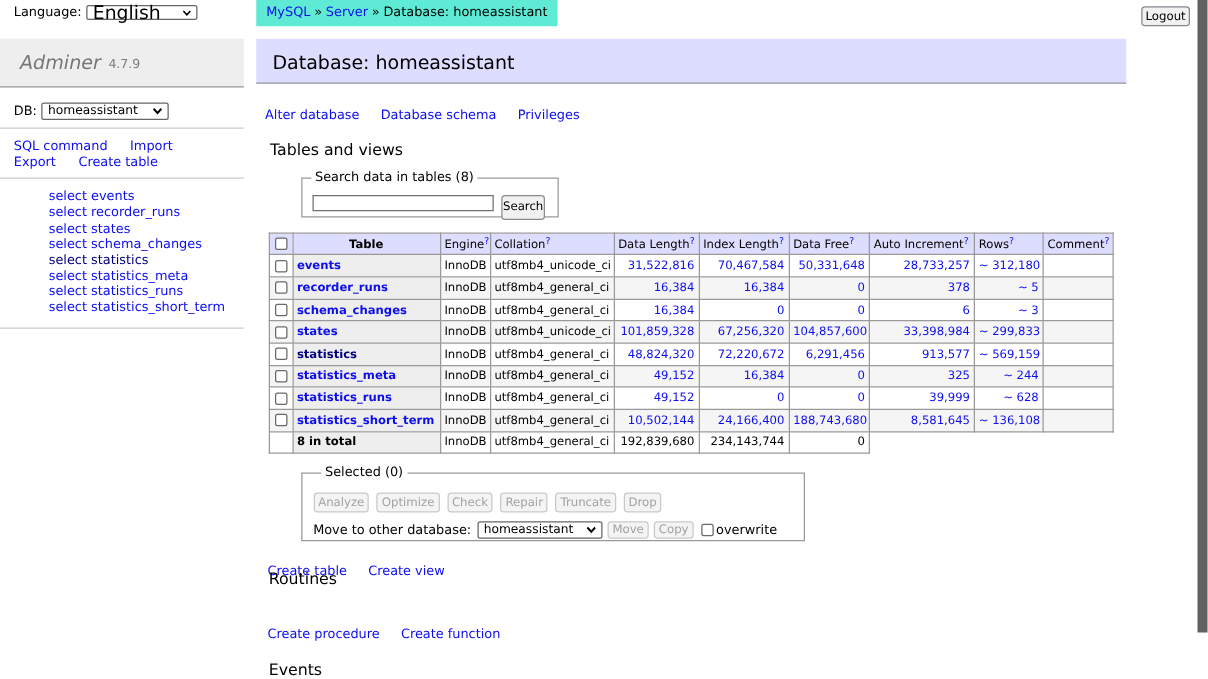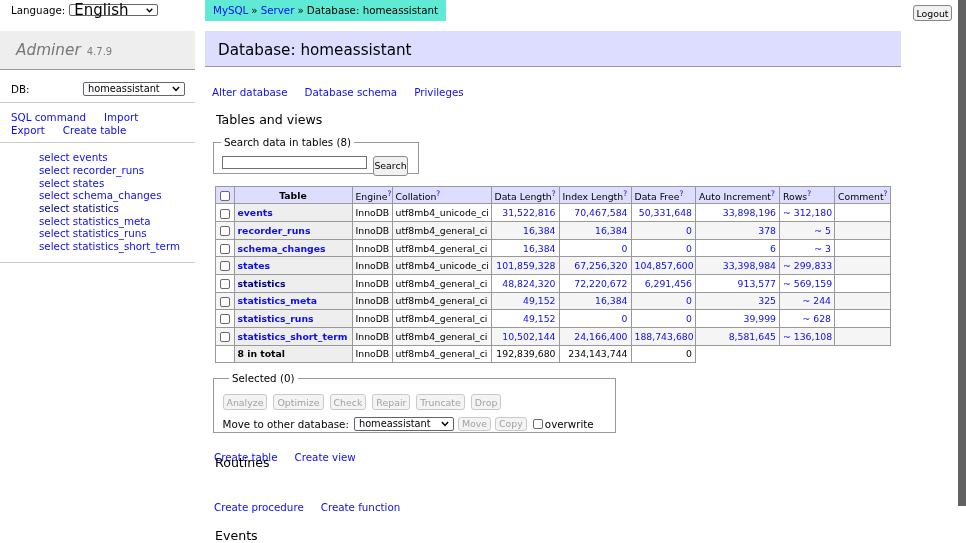--- a/index.html
+++ b/index.html
@@ -37,21 +37,21 @@
   
   #menu { position:absolute; left:0; top:0; width:195px; }
   #menu-h1 {
     margin-top:31px; height:39px; background:#eeeeee; border-bottom:1px solid #999;
     padding-left:16px; display:flex; align-items:center;
   }
   #menu-h1 a { font-style:italic; font-size:15.3px; color:#777; }
   #menu-h1 .version { font-size:10px; color:#7d7d7d; margin-left:6px; padding-top:2px; }
   #db-row {
     height:33px; border-bottom:1px solid #ccc; padding:5px 10px 0 11px;
-    display:flex; align-items:center;justify-content:space-between;
+    display:flex; align-items:center;
   }
   #db-row .lbl { margin-right:4px; }
   #db-select { width:102px; height:14px; font-size:9.8px; }
   #menu-actions { padding:8px 10px 6px 11px; border-bottom:1px solid #ccc; line-height:12.7px; }
   #menu-actions a { margin-right:18px; }
   #menu-actions a:last-child { margin-right:4px; }
   #menu-tables { padding:8px 10px 9px 11px; border-bottom:1px solid #ccc; line-height:12.65px; }
   #menu-tables a { display:block; white-space:nowrap;margin-left:28px; }
 
   
@@ -62,21 +62,21 @@
     font-size:15.2px; padding:10px 0 0 13px;
   }
   .linkrow { position:absolute; white-space:nowrap; }
   .linkrow a { margin-right:17px; }
   #db-links { left:7px; top:86px; }
   h3 { position:absolute; margin:0; font-size:12.6px; font-weight:normal; }
   #h3-tables { left:11px; top:112px; }
   #h3-routines { left:10px; top:455px; }
   #h3-events { left:10px; top:527.5px; }
 
-  .fieldset { position:absolute; border:1px solid #999; background:#fff; }
+  .fieldset { position:absolute; border:1px solid #999; background:#fff;margin-left:28px; }
   .fieldset .legend {
     position:absolute; top:-7px; background:#fff; padding:0 3px; line-height:13px;
     white-space:nowrap;
   }
   #search-fieldset { left:8px; top:142px; width:206px; height:31.5px; }
   #search-fieldset .legend { left:7px; }
   #search-input {
     position:absolute; left:8px; top:13px; width:145px; height:13px;
     border:1px solid #707070; border-radius:0; background:#fff; padding:0 2px;
     font-family:"DejaVu Sans",sans-serif; font-size:9.4px;
@@ -233,21 +233,21 @@
     </thead>
     <tbody>
       <tr>
         <td class="cb-cell"><input type="checkbox" style=""></td>
         <th><a href="#">events</a></th>
         <td>InnoDB</td>
         <td>utf8mb4_unicode_ci</td>
         <td class="num"><a href="#">31,522,816</a></td>
         <td class="num"><a href="#">70,467,584</a></td>
         <td class="num"><a href="#">50,331,648</a></td>
-        <td class="num"><a href="#">33,898,196</a></td>
+        <td class="num"><a href="#">28,733,257</a></td>
         <td class="num"><a href="#">~ 312,180</a></td>
         <td></td>
       </tr>
       <tr class="odd">
         <td class="cb-cell"><input type="checkbox" style=""></td>
         <th><a href="#">recorder_runs</a></th>
         <td>InnoDB</td>
         <td>utf8mb4_general_ci</td>
         <td class="num"><a href="#">16,384</a></td>
         <td class="num"><a href="#">16,384</a></td>

